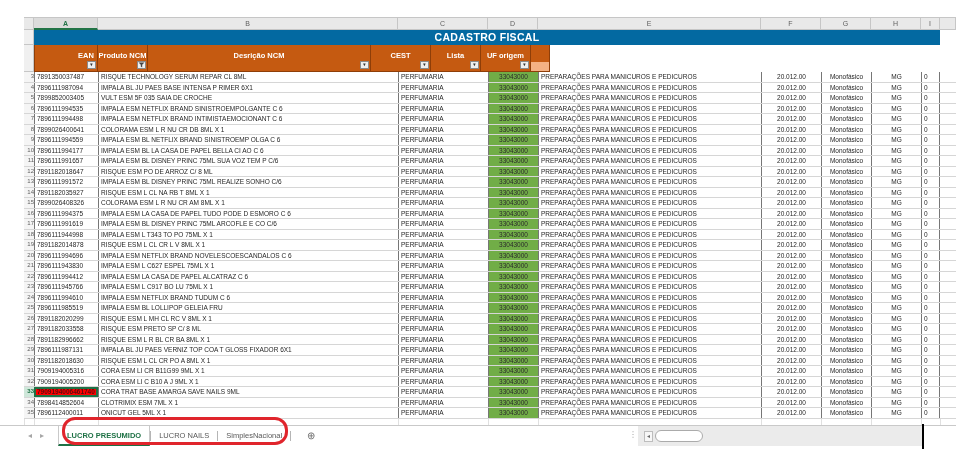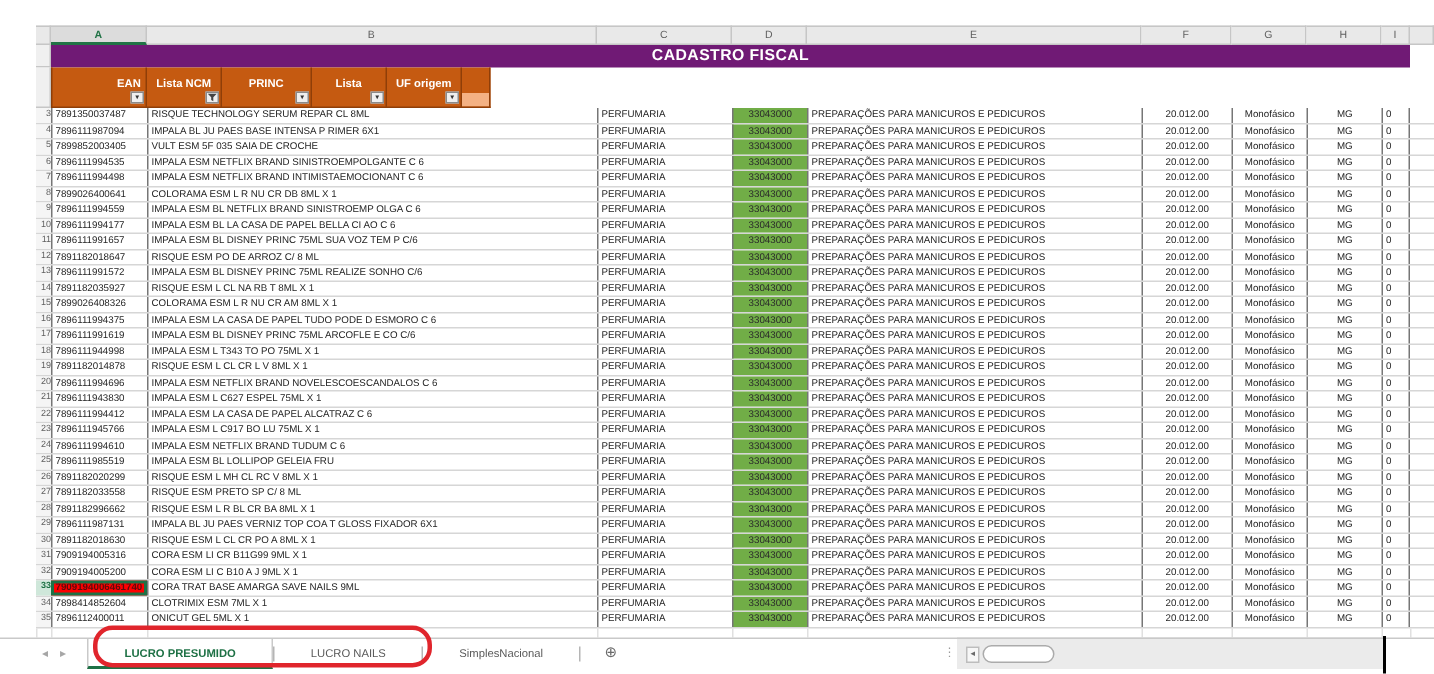--- a/index.html
+++ b/index.html
@@ -12,21 +12,21 @@
   .letters .lcell{box-sizing:border-box;height:13px;background:#E9E9E9;border-right:1px solid #C6C6C6;
      border-top:1px solid #C6C6C6;border-bottom:1px solid #C6C6C6;
      font-size:7px;line-height:11px;text-align:center;color:#5F5F5F;overflow:hidden;}
   .letters .sel-col{background:#DCDCDC;color:#217346;font-weight:bold;border-bottom:2px solid #217346;}
   .letters .selall{background:#E9E9E9;}
 
   
   .gut-sliver{left:24px;width:10px;background:#F0F0F0;border-right:1px solid #C6C6C6;border-bottom:1px solid #C6C6C6;}
 
   
-  .titlebar{left:34px;top:30px;width:906px;height:15px;background:#701a75;color:#fff;
+  .titlebar{left:34px;top:30px;width:906px;height:15px;background:#0369a1;color:#fff;
     font-weight:bold;font-size:10.5px;line-height:15px;text-align:center;letter-spacing:.3px;}
 
   
   .hdrrow{left:34px;top:45px;width:906px;height:27px;display:flex;}
   .hcell{position:relative;box-sizing:border-box;height:27px;background:#C55A11;color:#fff;
      font-weight:bold;font-size:7.5px;line-height:22px;text-align:center;
      border-right:1px solid #8F3E08;border-bottom:1px solid #8F3E08;overflow:hidden;white-space:nowrap;}
   .hcell:first-child{border-left:1px solid #8F3E08;padding-left:40px;}
   .dd{position:absolute;right:1px;bottom:2px;width:9px;height:8px;background:#EFEFEF;
       border:1px solid #8A8A8A;box-sizing:border-box;font-size:4.5px;line-height:6px;color:#333;text-align:center;}
@@ -55,21 +55,21 @@
       border:2px solid #1E7145;line-height:6px;padding-left:1px;}
   
   .emptyrow{display:flex;height:8px;box-sizing:border-box;}
   .emptyrow .cell{border-left:1px solid #E0E0E0;}
 
   
   .tabstrip{left:0;top:425px;width:956px;height:21px;background:#fff;border-top:1px solid #C9C9C9;
      display:flex;align-items:stretch;}
   .navarr{font-size:8px;color:#A6A6A6;line-height:20px;padding:0 4px;}
   .navarr:first-child{margin-left:24px;}
-  .tab{font-size:7.5px;line-height:19px;padding:0 24px;color:#595959;white-space:nowrap;}
+  .tab{font-size:7.5px;line-height:19px;padding:0 8px;color:#595959;white-space:nowrap;}
   .tab.active{color:#1E7145;font-weight:bold;background:#fff;border-bottom:2px solid #1E7145;
       border-left:1px solid #C9C9C9;border-right:1px solid #C9C9C9;margin-left:10px;}
   .tabsep{width:1px;height:10px;background:#B5B5B5;align-self:center;}
   .addsheet{font-size:10px;color:#6B6B6B;line-height:20px;margin-left:16px;}
 
   
   .hscroll{left:638px;top:425px;width:286px;height:21px;background:#EBEBEB;border-top:1px solid #C9C9C9;}
   .hs-arrow{position:absolute;left:6px;top:5px;font-size:6px;color:#6B6B6B;
      width:9px;height:11px;border:1px solid #BDBDBD;background:#F7F7F7;box-sizing:border-box;
      text-align:center;line-height:9px;}
@@ -103,29 +103,33 @@
 <div class="abs gut-sliver" style="top:45px;height:27px;"></div>
 
 <div class="abs titlebar">CADASTRO FISCAL</div>
 
 <div class="abs hdrrow">
   <div class="hcell w-ean">
     <span>EAN</span>
     <span class="dd">▾</span>
   </div>
   <div class="hcell w-ncm">
-    <span>Lista NCM</span>
+    <span>Produto NCM</span>
     <span class="dd">
       <svg width="7" height="6" viewBox="0 0 7 6" style="display:block;margin:0 auto;">
         <path d="M0.5 0.5 H6.5 L4.2 2.8 V5.5 L2.8 4.6 V2.8 Z" fill="#444"></path>
       </svg>
     </span>
   </div>
+  <div class="hcell w-desc">
+    <span>Desrição NCM</span>
+    <span class="dd">▾</span>
+  </div>
   <div class="hcell w-cest">
-    <span>PRINC</span>
+    <span>CEST</span>
     <span class="dd">▾</span>
   </div>
   <div class="hcell w-lista">
     <span>Lista</span>
     <span class="dd">▾</span>
   </div>
   <div class="hcell w-uf">
     <span>UF origem</span>
     <span class="dd">▾</span>
   </div>

